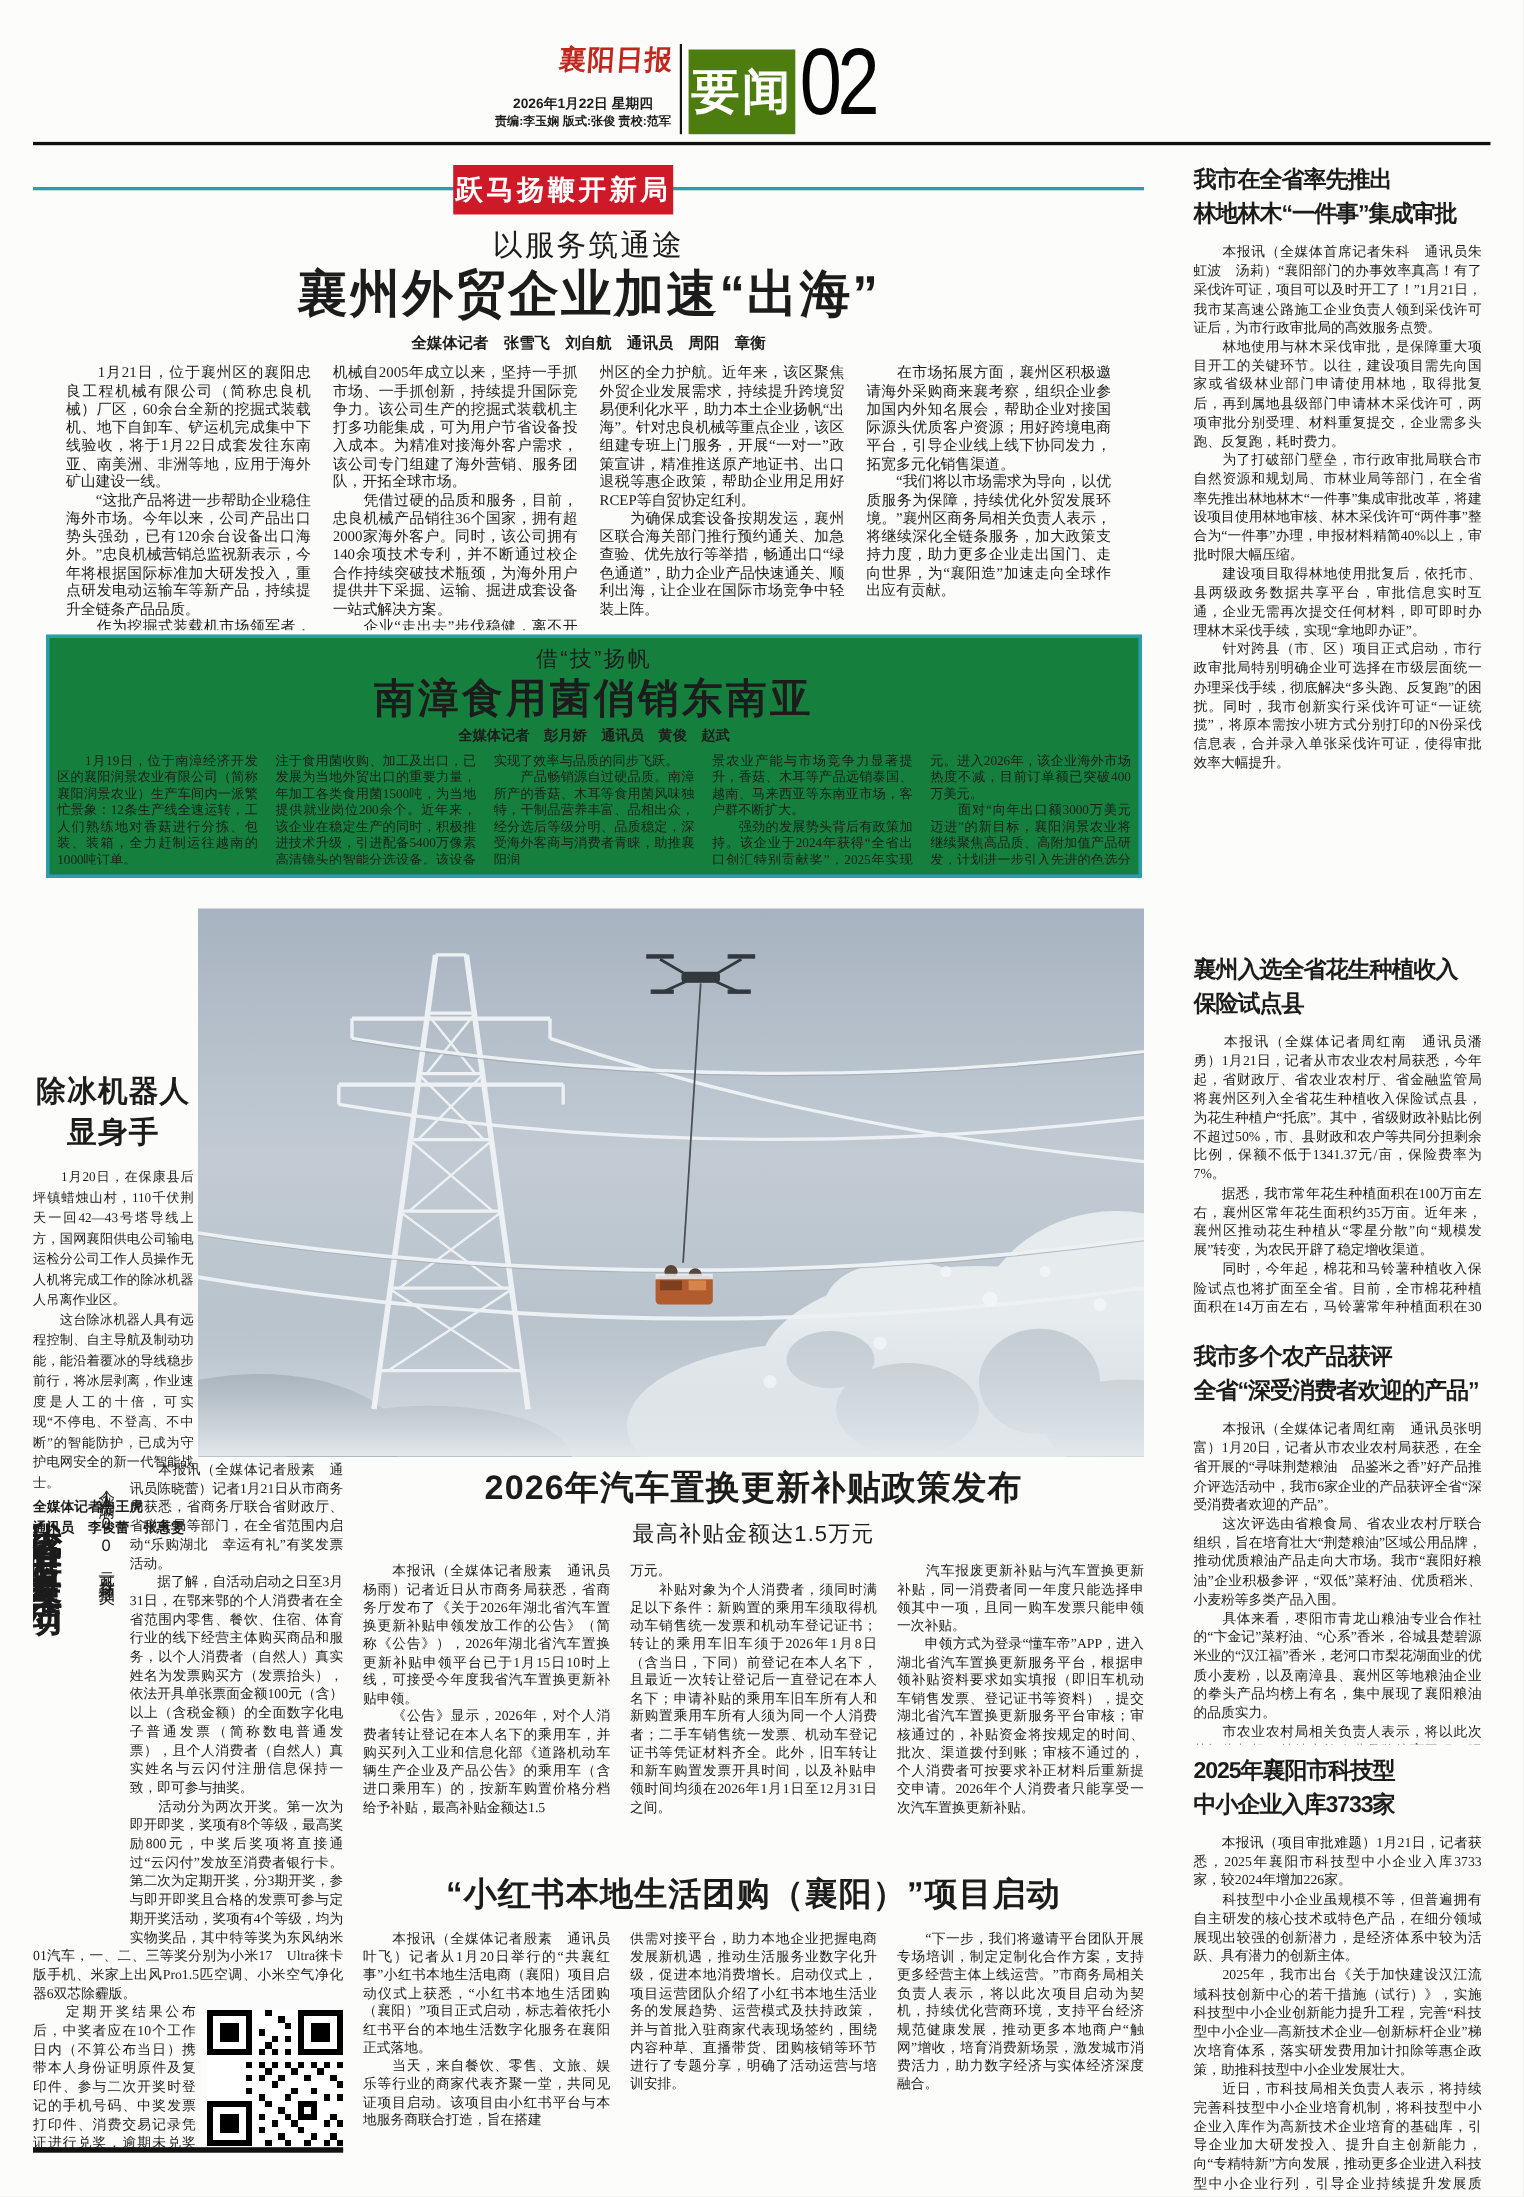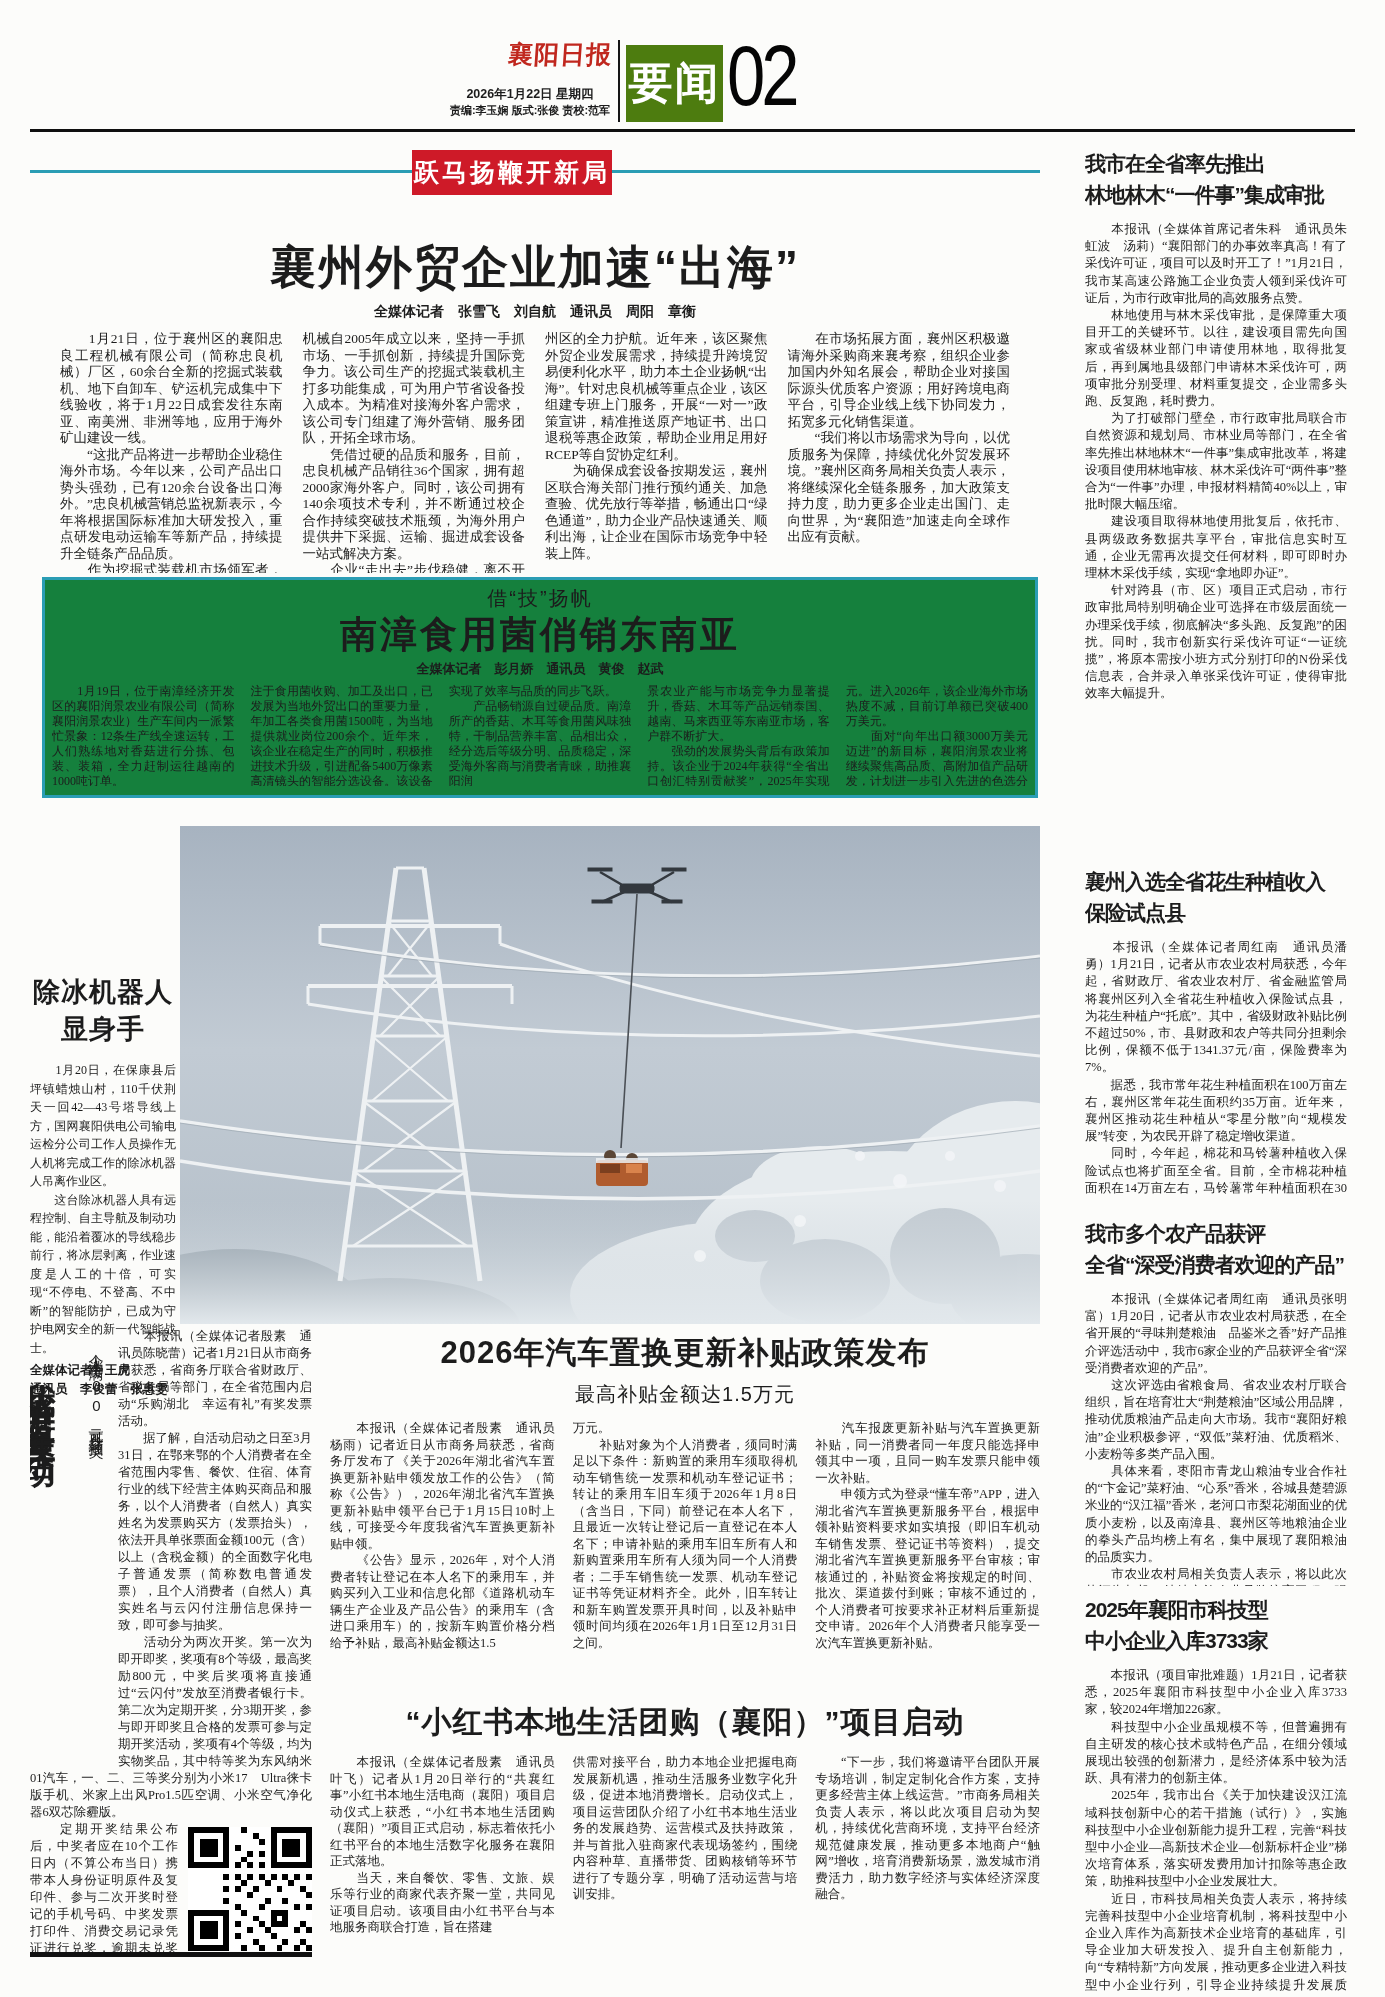--- a/index.html
+++ b/index.html
@@ -76,20 +76,21 @@
   <div class="abs paper-title">襄阳日报</div>
   <div class="abs date-line sans">2026年1月22日  星期四</div>
   <div class="abs staff-line sans">责编:李玉娴  版式:张俊  责校:范军</div>
   <div class="abs head-vline"></div>
   <div class="abs sec-box sans">要闻</div>
   <div class="abs page-num sans">02</div>
   <div class="abs head-rule"></div>
 
   <div class="abs teal" style="left:30px;top:170px;width:1010px;height:3px;"></div>
   <div class="abs badge sans">跃马扬鞭开新局</div>
+  <div class="abs kicker1 ctr sans">以服务筑通途</div>
   <div class="abs headline1 ctr sans">襄州外贸企业加速“出海”</div>
   <div class="abs byline1 ctr sans">全媒体记者　张雪飞　刘自航　通讯员　周阳　章衡</div>
   <div class="abs mainbody flexc">
     <div class="jt">　　1月21日，位于襄州区的襄阳忠良工程机械有限公司（简称忠良机械）厂区，60余台全新的挖掘式装载机、地下自卸车、铲运机完成集中下线验收，将于1月22日成套发往东南亚、南美洲、非洲等地，应用于海外矿山建设一线。
 　　“这批产品将进一步帮助企业稳住海外市场。今年以来，公司产品出口势头强劲，已有120余台设备出口海外。”忠良机械营销总监祝新表示，今年将根据国际标准加大研发投入，重点研发电动运输车等新产品，持续提升全链条产品品质。
 　　作为挖掘式装载机市场领军者，忠良</div>
     <div class="jt">机械自2005年成立以来，坚持一手抓市场、一手抓创新，持续提升国际竞争力。该公司生产的挖掘式装载机主打多功能集成，可为用户节省设备投入成本。为精准对接海外客户需求，该公司专门组建了海外营销、服务团队，开拓全球市场。
 　　凭借过硬的品质和服务，目前，忠良机械产品销往36个国家，拥有超2000家海外客户。同时，该公司拥有140余项技术专利，并不断通过校企合作持续突破技术瓶颈，为海外用户提供井下采掘、运输、掘进成套设备一站式解决方案。
 　　企业“走出去”步伐稳健，离不开襄</div>
     <div class="jt">州区的全力护航。近年来，该区聚焦外贸企业发展需求，持续提升跨境贸易便利化水平，助力本土企业扬帆“出海”。针对忠良机械等重点企业，该区组建专班上门服务，开展“一对一”政策宣讲，精准推送原产地证书、出口退税等惠企政策，帮助企业用足用好RCEP等自贸协定红利。

